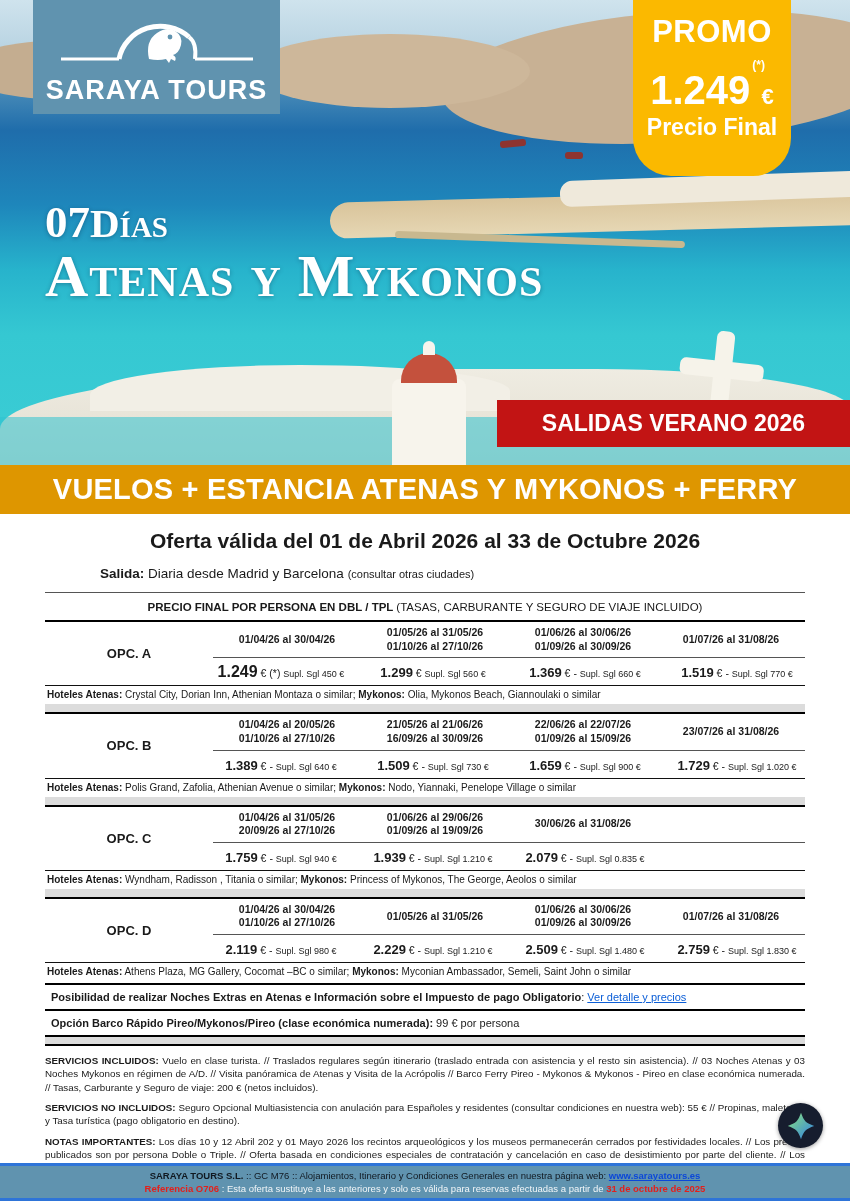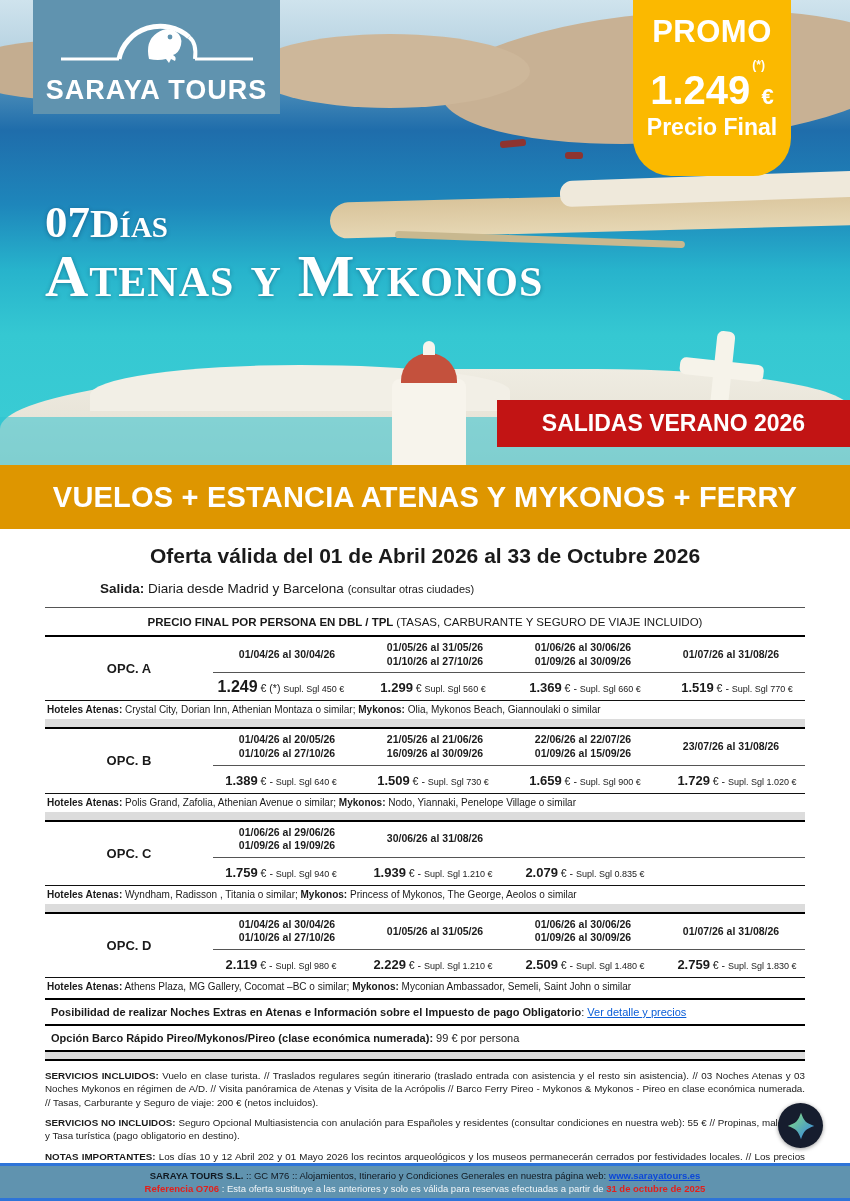--- a/index.html
+++ b/index.html
@@ -59,21 +59,21 @@
   .hero-title{position:absolute;left:45px;top:200px;color:#fff;
     font-family:"Liberation Serif",serif;text-shadow:0 1px 4px rgba(10,30,60,.35);}
   .ht-days{font-size:45px;font-weight:700;line-height:1;}
   .ht-days .word{font-variant:small-caps;font-size:41px;}
   .ht-main{font-variant:small-caps;font-size:60px;font-weight:700;line-height:1.05;letter-spacing:1px;}
 
   .red-banner{position:absolute;left:497px;top:400px;width:353px;height:47px;background:var(--red);
     color:#fff;font-weight:700;font-size:23px;display:flex;align-items:center;justify-content:center;}
 
   
-  .gold-banner{width:850px;height:64px;background:var(--banner_gold);color:#fff;font-weight:700;
+  .gold-banner{width:850px;height:49px;background:var(--banner_gold);color:#fff;font-weight:700;
     font-size:29px;display:flex;align-items:center;justify-content:center;letter-spacing:.2px;}
 
   
   .validity{text-align:center;font-weight:700;font-size:21px;margin-top:15px;}
   .salida{margin:13px 0 0 100px;font-size:13.5px;}
   .salida .b{font-weight:700;}
   .salida .small{font-size:11px;}
 
   
   .table-area{width:760px;margin:11px auto 0;}
@@ -255,20 +255,24 @@
           </div>
           <div class="hotels-row"><span class="b">Hoteles Atenas:</span><span> Polis Grand, Zafolia, Athenian Avenue o similar; </span><span class="b">Mykonos:</span><span> Nodo, Yiannaki, Penelope Village o similar</span></div>
         </div>
         <div class="gray-gap"></div>
         <div class="opt-block opt-border">
           <div class="opt-flex">
             <div class="opt-label">OPC. C</div>
             <div class="opt-rows">
               <div class="dates-row">
                 <div class="date-cell">
+                  <div>01/04/26 al 31/05/26</div>
+                  <div>20/09/26 al 27/10/26</div>
+                </div>
+                <div class="date-cell">
                   <div>01/06/26 al 29/06/26</div>
                   <div>01/09/26 al 19/09/26</div>
                 </div>
                 <div class="date-cell">
                   <div>30/06/26 al 31/08/26</div>
                 </div>
                 <div class="date-cell"></div>
               </div>
               <div class="prices-row">
                 <div class="price-cell"><span class="p-num">1.759</span><span class="p-tail"> € - </span><span class="p-supl">Supl. Sgl 940 €</span></div>

